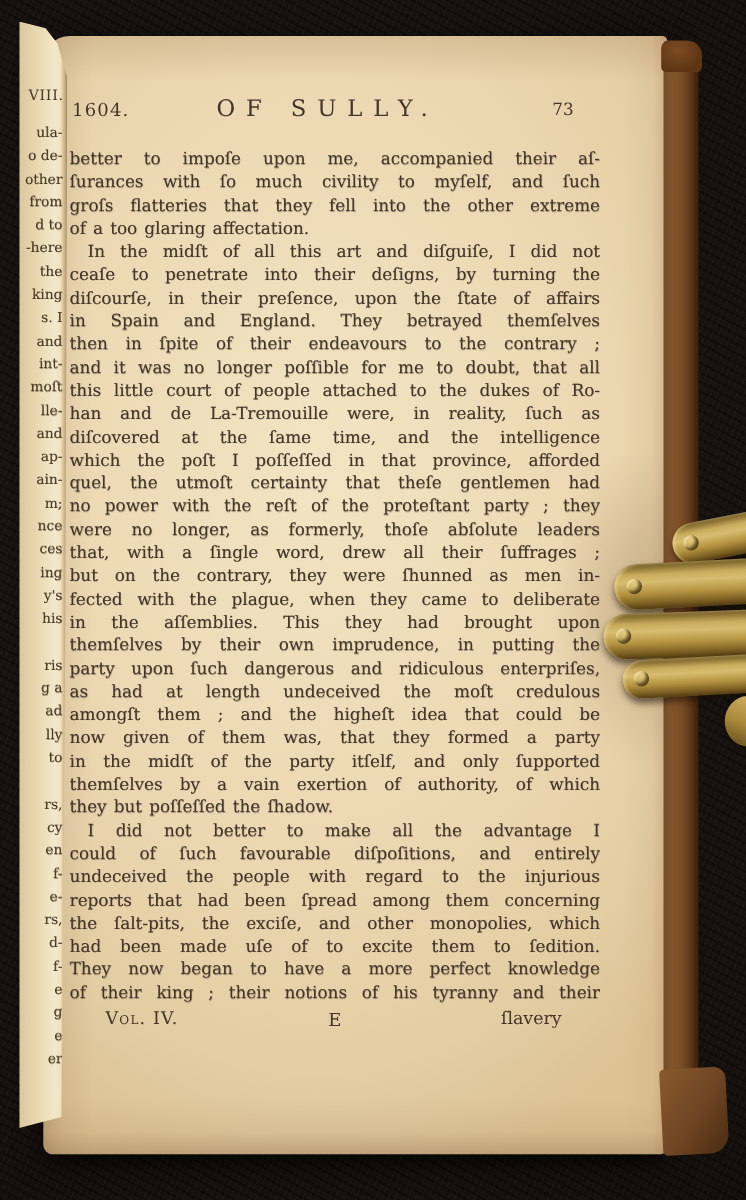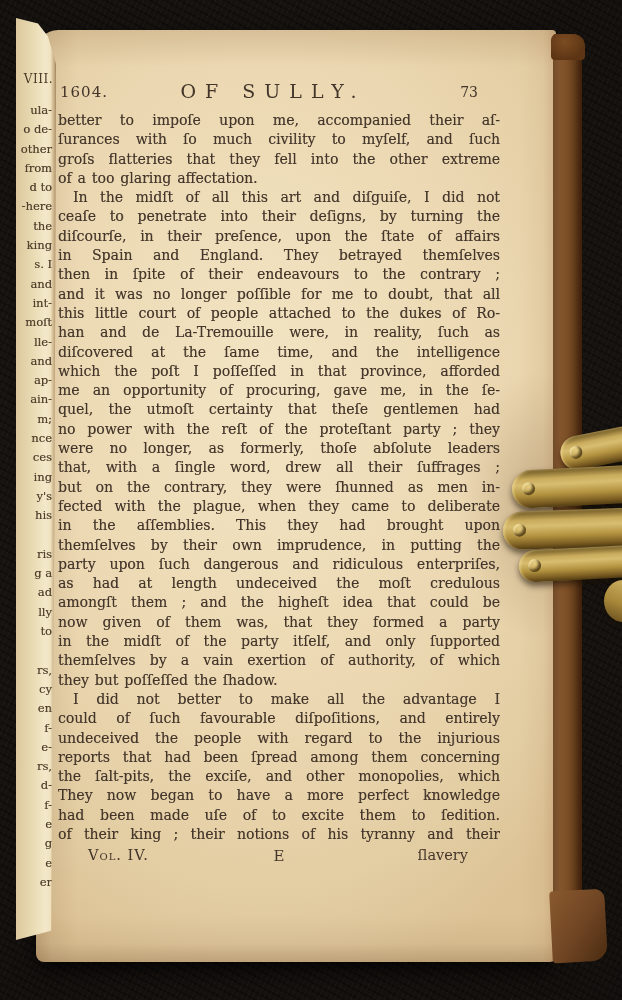--- a/index.html
+++ b/index.html
@@ -44,21 +44,21 @@
     box-shadow:0 8px 22px rgba(0,0,0,0.75);
   }
   .col{position:absolute;left:22px;top:50px;width:442px;color:#43352a;}
 
   .hdr{position:relative;height:24px;}
   .hdr .year{position:absolute;left:2px;top:3px;font-size:15px;letter-spacing:1px;}
   .hdr .title{position:absolute;left:calc(50% - 6px);transform:translateX(-50%);top:0;
     font-size:19px;letter-spacing:9px;white-space:nowrap;}
   .hdr .pageno{position:absolute;right:22px;top:4px;font-size:14px;}
 
-  .textblock{margin-top:7px;font-size:14px;word-spacing:1.5px;}
+  .textblock{margin-top:20px;font-size:14px;word-spacing:1.5px;}
   .tline{
     height:19.3px;line-height:19.3px;overflow:hidden;text-align:justify;
     text-shadow:0.3px 0.3px 0.6px rgba(67,53,42,0.45);white-space:normal;
   }
   .tline::after{content:"";display:inline-block;width:100%;height:0;}
   .tline.lastline{text-align:left;}
   .tline.lastline::after{width:0;}
   .tline.firstline{text-indent:15px;}
 
   .ftr{position:relative;height:22px;margin-top:3px;font-size:14.5px;}
@@ -171,43 +171,42 @@
           <div class="tline firstline">In the midſt of all this art and diſguiſe, I did not</div>
           <div class="tline">ceaſe to penetrate into their deſigns, by turning the</div>
           <div class="tline">diſcourſe, in their preſence, upon the ſtate of affairs</div>
           <div class="tline">in Spain and England.  They betrayed themſelves</div>
           <div class="tline">then in ſpite of their endeavours to the contrary ;</div>
           <div class="tline">and it was no longer poſſible for me to doubt, that all</div>
           <div class="tline">this little court of people attached to the dukes of Ro-</div>
           <div class="tline">han and de La-Tremouille were, in reality, ſuch as</div>
           <div class="tline">diſcovered at the ſame time, and the intelligence</div>
           <div class="tline">which the poſt I poſſeſſed in that province, afforded</div>
-          <div class="tline">me an opportunity of procuring, gave me, in the ſe-</div>
           <div class="tline">quel, the utmoſt certainty that theſe gentlemen had</div>
           <div class="tline">no power with the reſt of the proteſtant party ; they</div>
           <div class="tline">were no longer, as formerly, thoſe abſolute leaders</div>
           <div class="tline">that, with a ſingle word, drew all their ſuffrages ;</div>
           <div class="tline">but on the contrary, they were ſhunned as men in-</div>
           <div class="tline">fected with the plague, when they came to deliberate</div>
           <div class="tline">in the aſſemblies.   This they had brought upon</div>
           <div class="tline">themſelves by their own imprudence, in putting the</div>
           <div class="tline">party upon ſuch dangerous and ridiculous enterpriſes,</div>
           <div class="tline">as had at length undeceived the moſt credulous</div>
           <div class="tline">amongſt them ; and the higheſt idea that could be</div>
           <div class="tline">now given of them was, that they formed a party</div>
           <div class="tline">in the midſt of the party itſelf, and only ſupported</div>
           <div class="tline">themſelves by a vain exertion of authority, of which</div>
           <div class="tline lastline">they but poſſeſſed the ſhadow.</div>
           <div class="tline firstline">I did not better to make all the advantage I</div>
           <div class="tline">could of ſuch favourable diſpoſitions, and entirely</div>
           <div class="tline">undeceived the people with regard to the injurious</div>
           <div class="tline">reports that had been ſpread among them concerning</div>
           <div class="tline">the ſalt-pits, the exciſe, and other monopolies, which</div>
+          <div class="tline">had been made uſe of to excite them to ſedition.</div>
           <div class="tline">They now began to have a more perfect knowledge</div>
-          <div class="tline">had been made uſe of to excite them to ſedition.</div>
           <div class="tline">of their king ;  their notions of his tyranny and their</div>
         </div>
       <div class="ftr">
         <span class="vol">Vol. IV.</span>
         <span class="sig">E</span>
         <span class="catch">ſlavery</span>
       </div>
     </div>
   </div>
 

